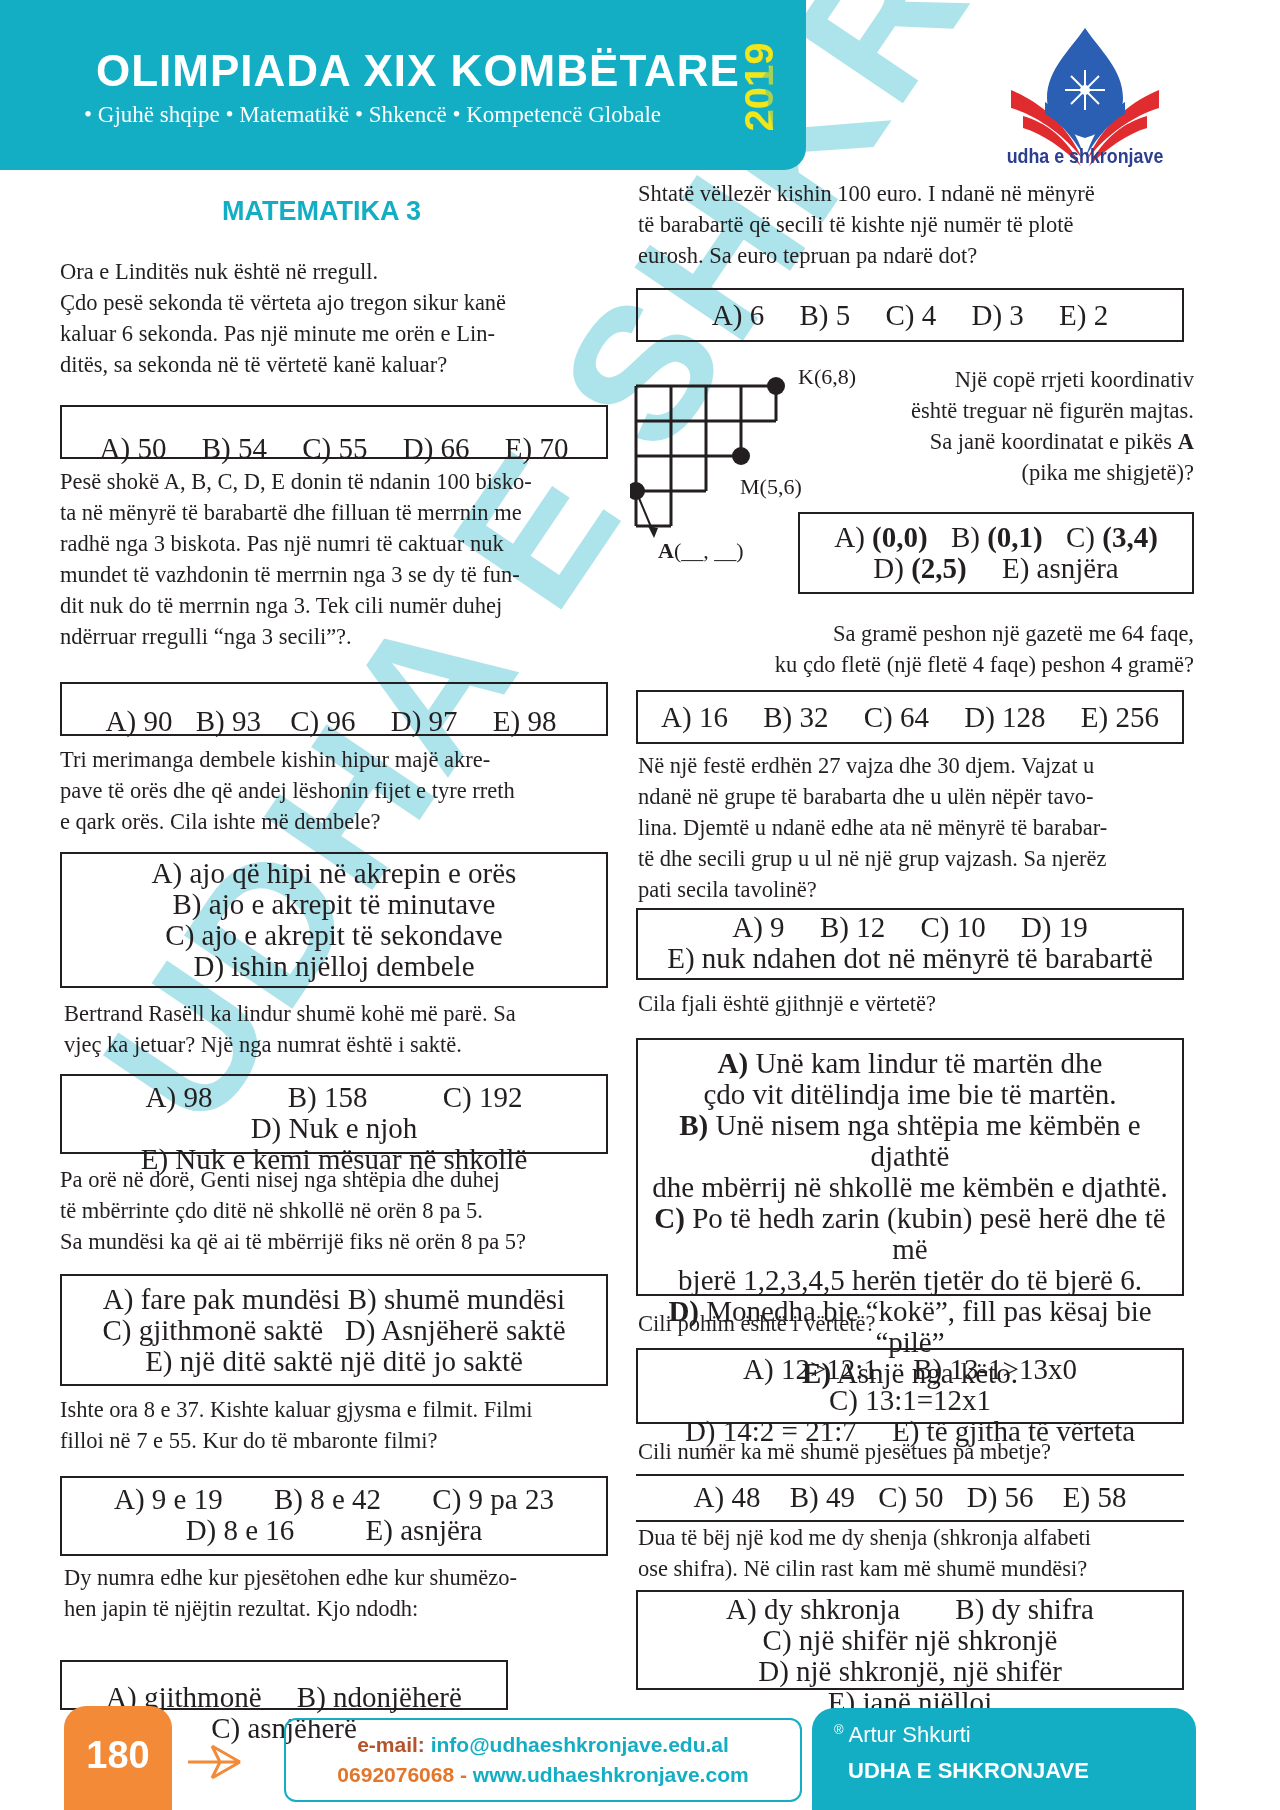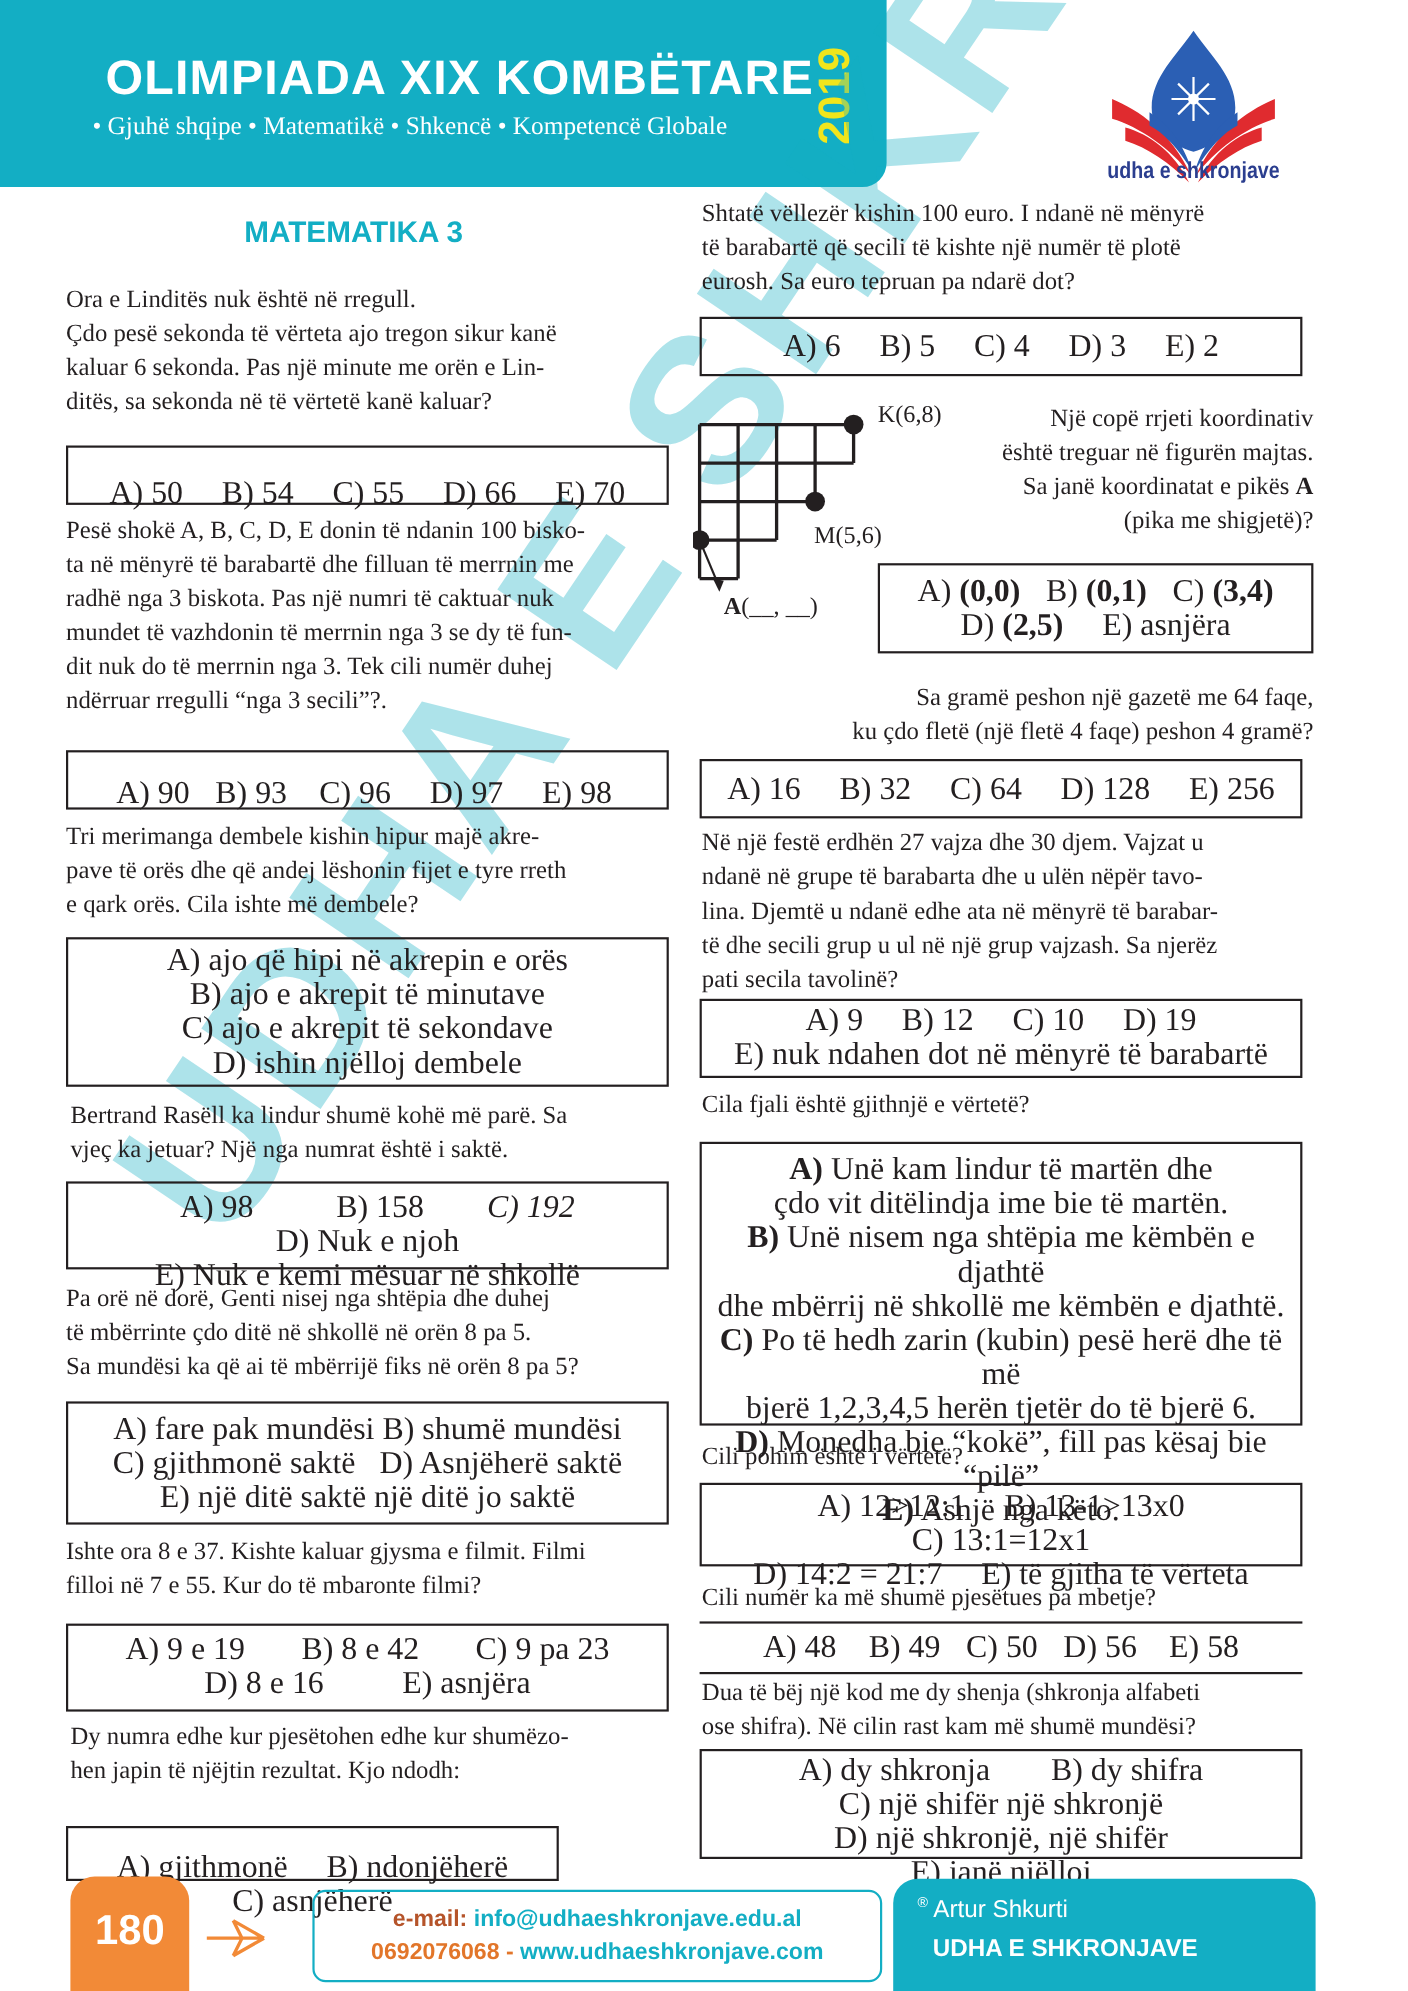--- a/index.html
+++ b/index.html
@@ -107,21 +107,21 @@
 </div>
 
 <div class="q" style="left:64px;top:998px;">
   <div>Bertrand Rasëll ka lindur shumë kohë më parë. Sa</div>
   <div>vjeç ka jetuar? Një nga numrat është i saktë.</div>
 </div>
 <div class="box" style="left:60px;top:1074px;width:548px;height:80px;padding-top:6px;">
   <div>
     <span class="opt" style="margin:0 34px;">A) 98</span>
     <span class="opt" style="margin:0 34px;">B) 158</span>
-    <span class="opt" style="margin:0 16px;font-style:italic;">C) 192</span>
+    <span class="opt" style="margin:0 34px;">C) 192</span>
   </div>
   <div>
     <span class="opt">D) Nuk e njoh</span>
     <span class="opt">E) Nuk e kemi mësuar në shkollë</span>
   </div>
 </div>
 
 <div class="q" style="left:60px;top:1164px;">
   <div>Pa orë në dorë, Genti nisej nga shtëpia dhe duhej</div>
   <div>të mbërrinte çdo ditë në shkollë në orën 8 pa 5.</div>

